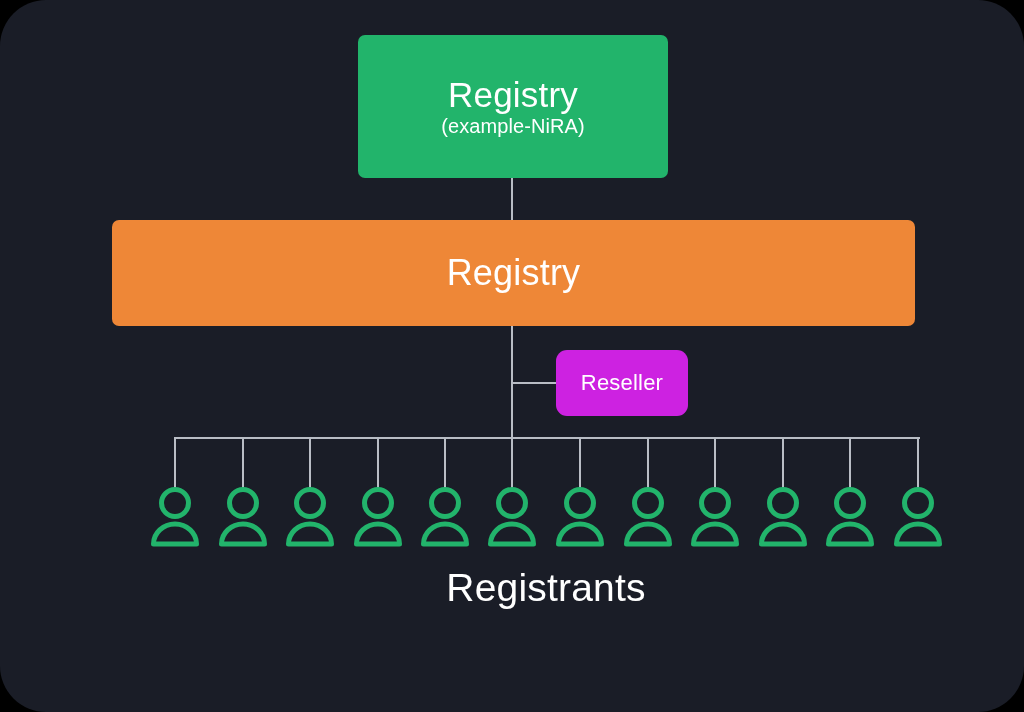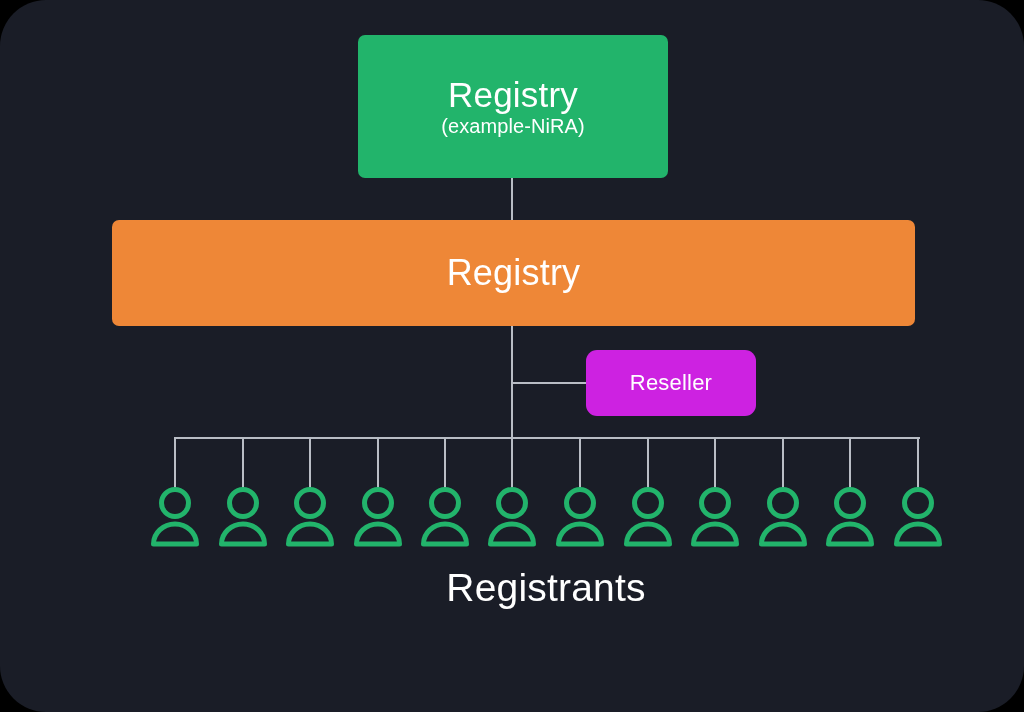--- a/index.html
+++ b/index.html
@@ -67,23 +67,23 @@
     height: 106px;
     border-radius: 7px;
   }
   #node-registrar .title {
     font-size: 36px;
     font-weight: 400;
     letter-spacing: 0.2px;
   }
   
   #node-reseller {
-    left: 586px;
+    left: 556px;
     top: 350px;
-    width: 170px;
+    width: 132px;
     height: 66px;
     border-radius: 11px;
   }
   #node-reseller .title {
     font-size: 22px;
     font-weight: 400;
     letter-spacing: 0.2px;
   }
   
   .conn {

